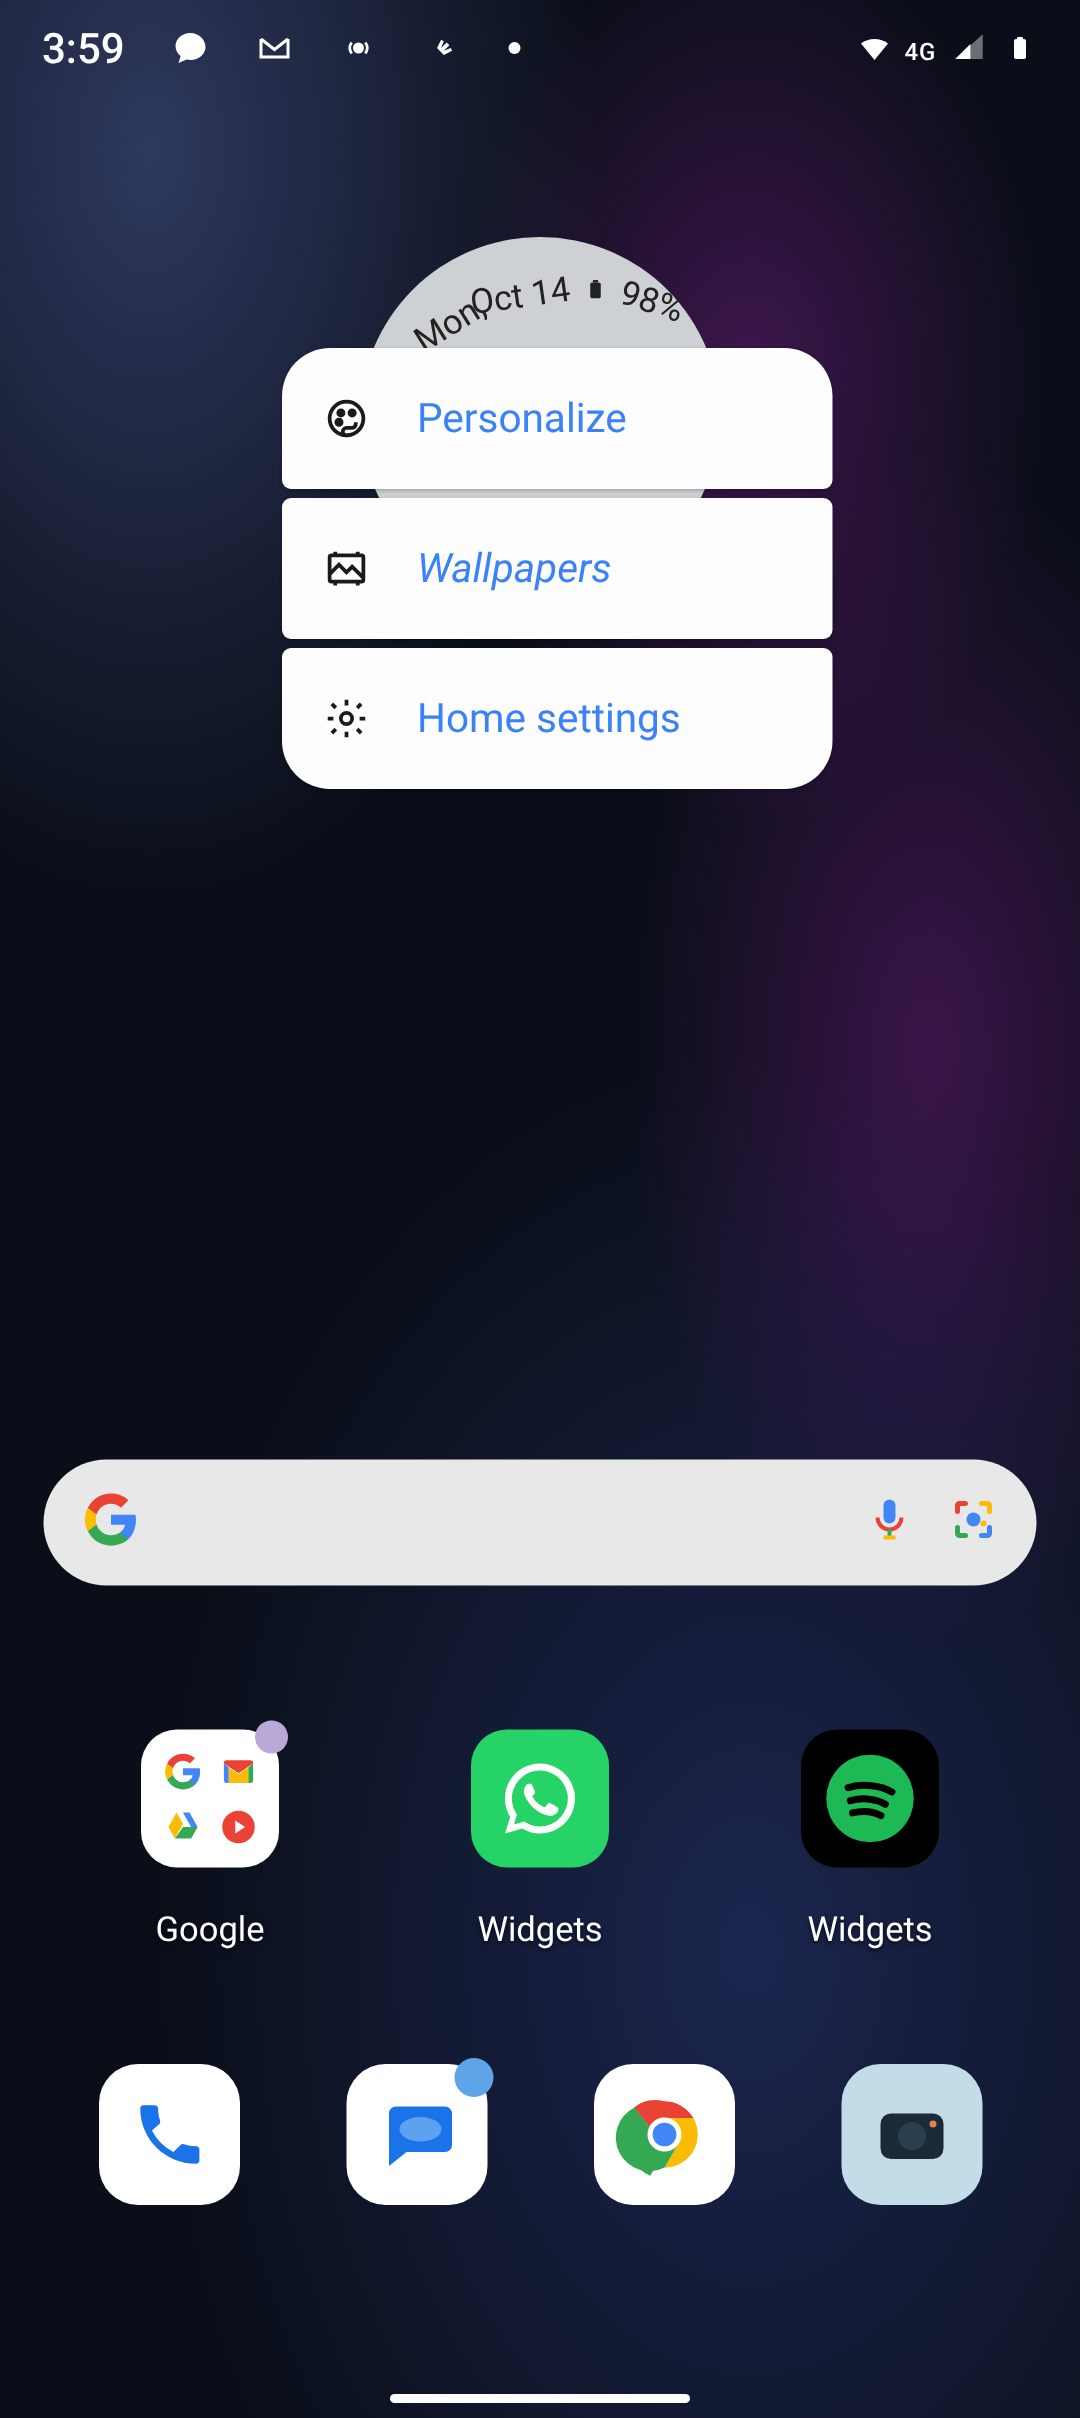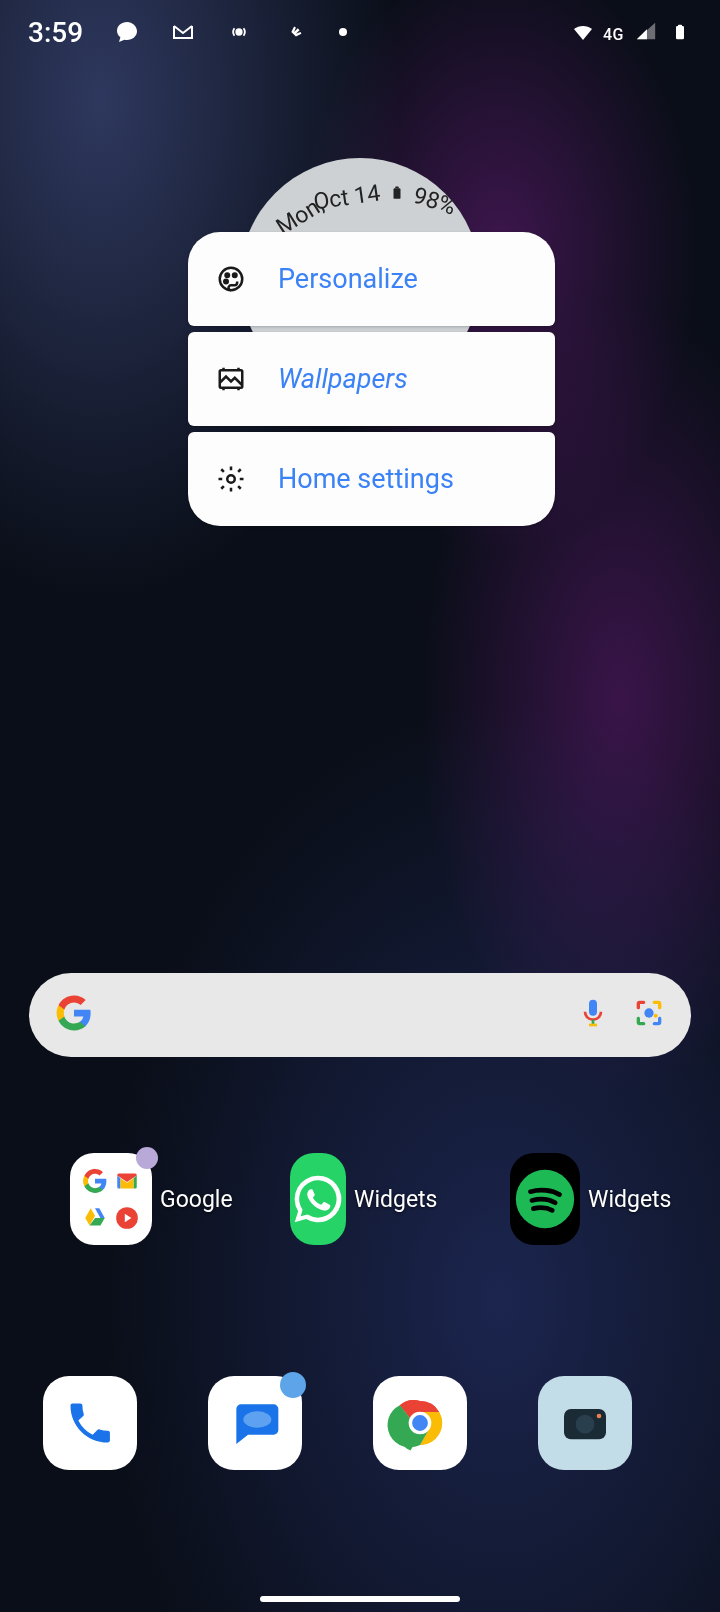--- a/index.html
+++ b/index.html
@@ -107,23 +107,23 @@
   position: absolute;
   top: 1153px;
   left: 0;
   right: 0;
   display: flex;
   justify-content: space-around;
   padding: 0 30px;
 }
 .app {
   display: flex;
-  flex-direction: row;
+  flex-direction: column;
   align-items: center;
-  gap: 8px;
+  gap: 28px;
   width: 140px;
 }
 .app-icon {
   width: 92px;
   height: 92px;
   border-radius: 24px;
   display: flex;
   align-items: center;
   justify-content: center;
   position: relative;

